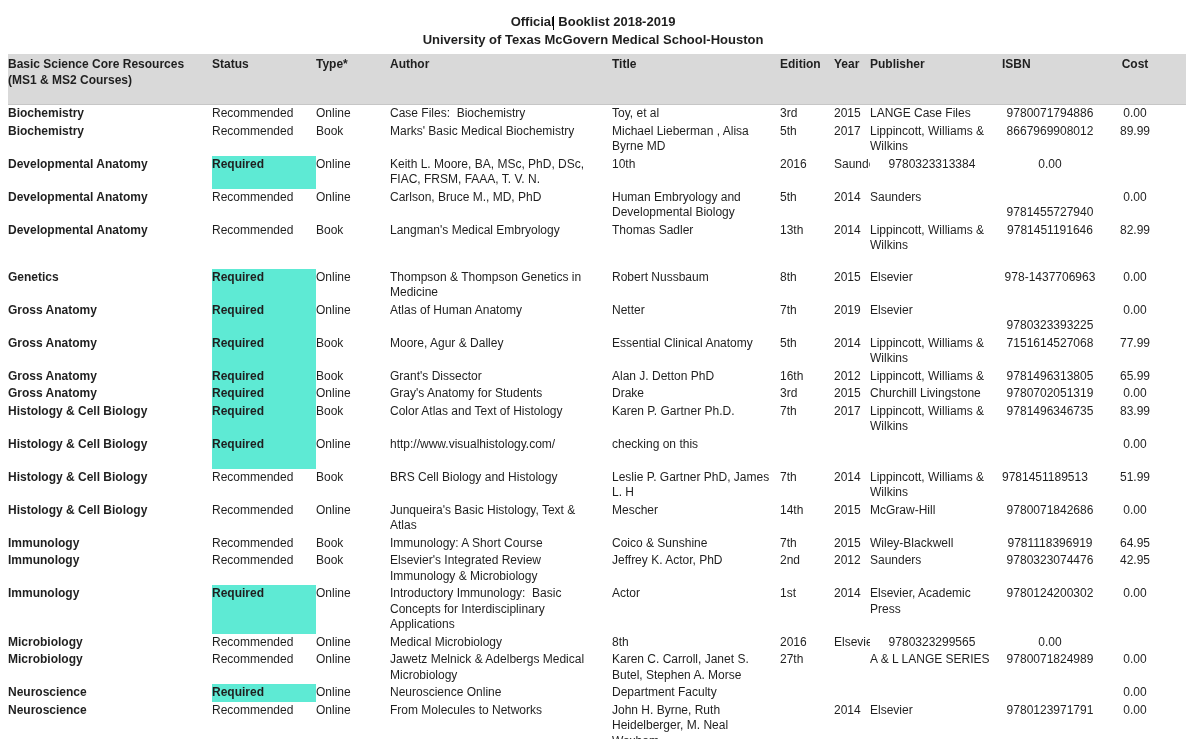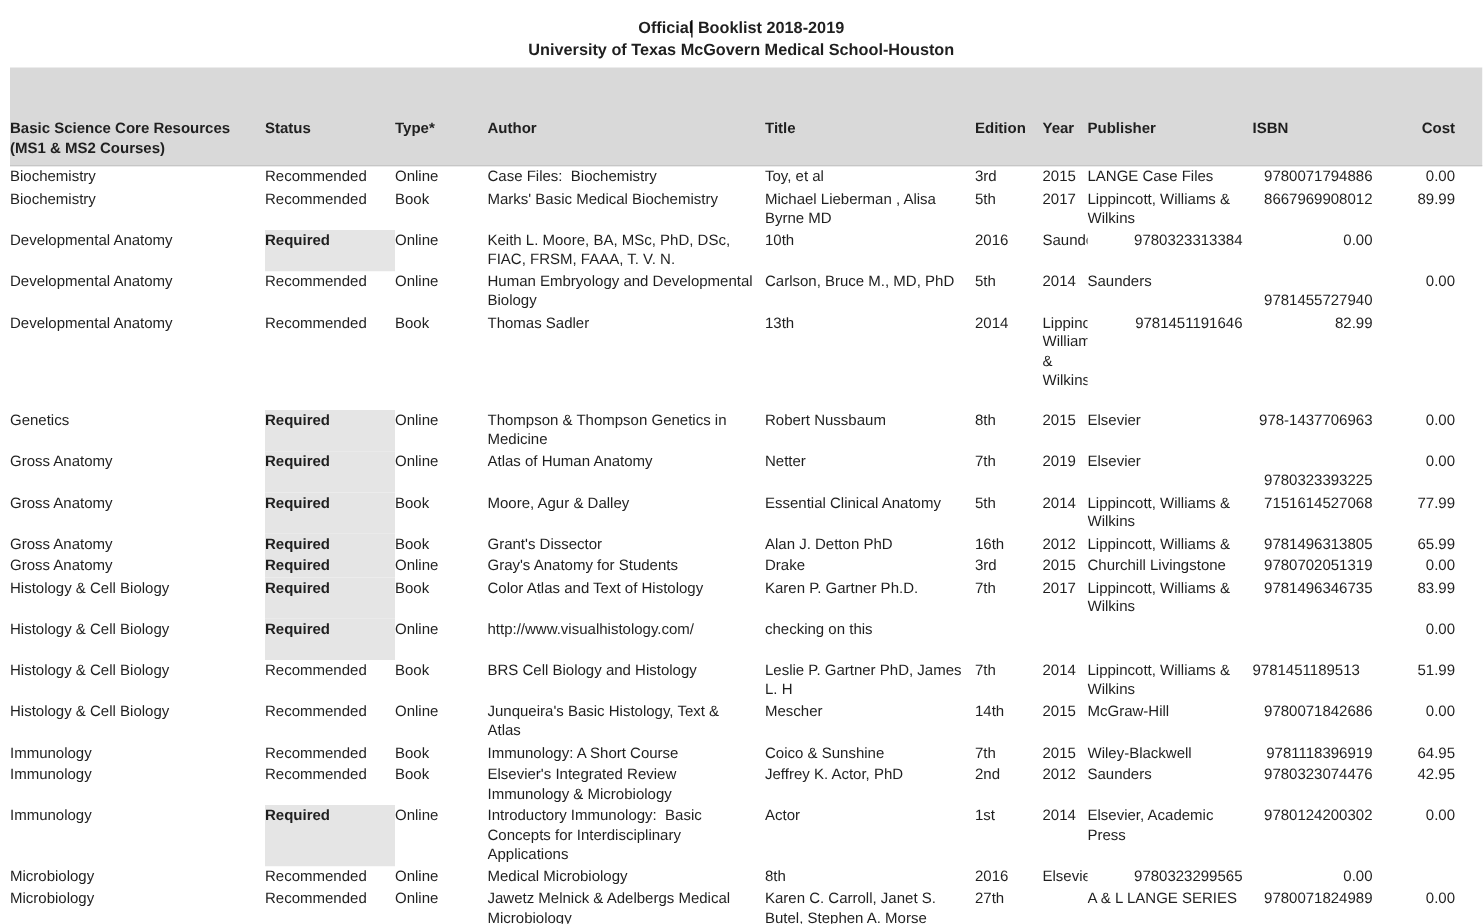--- a/index.html
+++ b/index.html
@@ -13,24 +13,24 @@
   .caret { position:absolute; left:553px; top:16px; width:1px; height:14px; background:#000; }
 
   .tbl { margin:5px 0 0 8px; font-size:12px; }
   .row {
     display:grid;
     grid-template-columns:204px 104px 74px 222px 168px 54px 36px 132px 104px 66px;
   }
   .row.blank { height:14px; }
   .cell { line-height:15.5px; padding:1px 8px 1px 0; white-space:pre-wrap; overflow:hidden; }
   .hdr { background:#d9d9d9; border-bottom:1px solid #c6c6c6; }
-  .hdr .cell { font-weight:bold; padding-top:3px; padding-bottom:6px;margin-top:38px; }
-  .cat { font-weight:normal; }
-  .req { background:#e5e5e5; font-weight:bold; }
-  .num { text-align:right; }
+  .hdr .cell { font-weight:bold; padding-top:3px; padding-bottom:16px; }
+  .cat { font-weight:bold; }
+  .req { background:#5eead4; font-weight:bold; }
+  .num { text-align:center; }
   .isbn-left { text-align:left; }
 </style>
 </head>
 <body>
 
 <div class="title-block">
   <div class="title-line">Official Booklist 2018-2019</div>
   <div class="title-line">University of Texas McGovern Medical School-Houston</div>
 </div>
 <div class="caret"></div>
@@ -80,33 +80,34 @@
       <div class="cell">10th</div>
       <div class="cell">2016</div>
       <div class="cell">Saunders</div>
       <div class="cell num">9780323313384</div>
       <div class="cell num">0.00</div>
     </div>
     <div class="row">
       <div class="cell cat">Developmental Anatomy</div>
       <div class="cell">Recommended</div>
       <div class="cell">Online</div>
+      <div class="cell">Carlson, Bruce M., MD, PhD</div>
       <div class="cell">Human Embryology and Developmental Biology</div>
-      <div class="cell">Carlson, Bruce M., MD, PhD</div>
       <div class="cell">5th</div>
       <div class="cell">2014</div>
       <div class="cell">Saunders</div>
       <div class="cell num">
 9781455727940</div>
       <div class="cell num">0.00</div>
     </div>
     <div class="row">
       <div class="cell cat">Developmental Anatomy</div>
       <div class="cell">Recommended</div>
       <div class="cell">Book</div>
+      <div class="cell">Langman's Medical Embryology</div>
       <div class="cell">Thomas Sadler</div>
       <div class="cell">13th</div>
       <div class="cell">2014</div>
       <div class="cell">Lippincott, Williams &amp; Wilkins</div>
       <div class="cell num">9781451191646</div>
       <div class="cell num">82.99</div>
     </div>
     <div class="row blank"></div>
     <div class="row">
       <div class="cell cat">Genetics</div>

